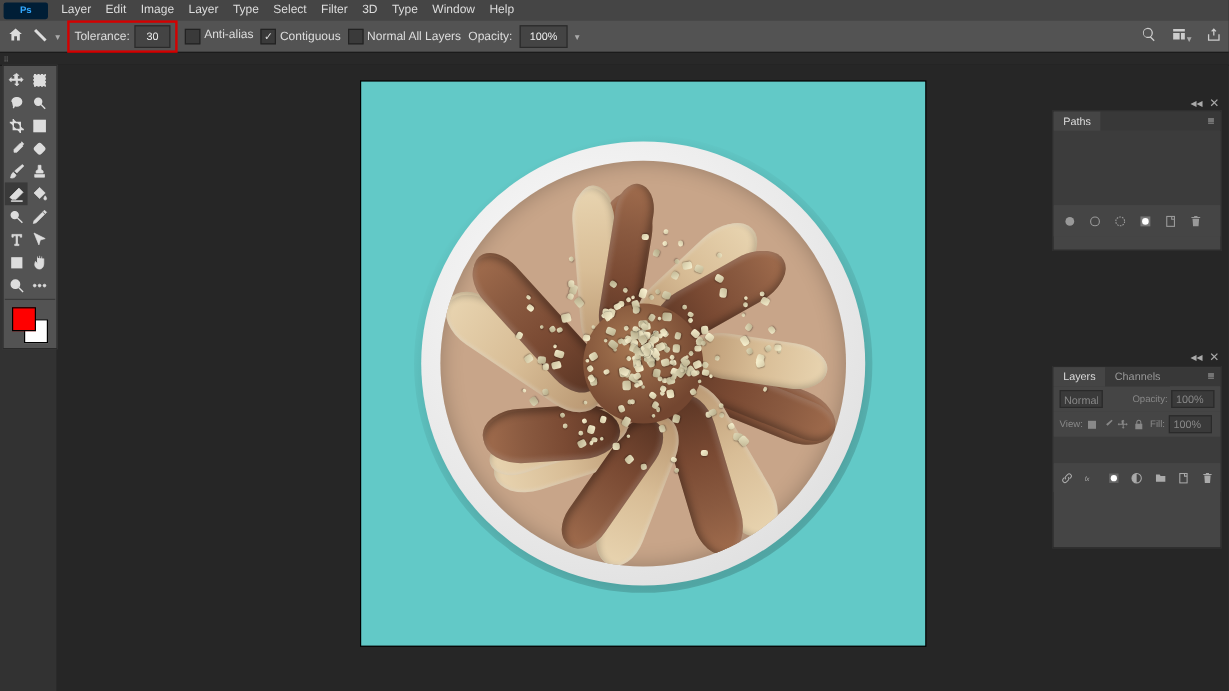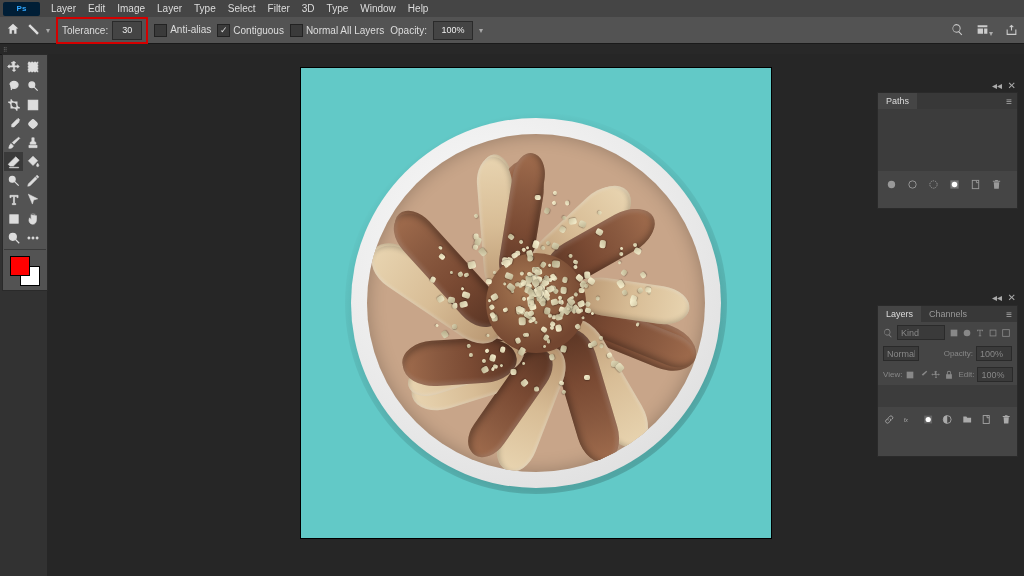--- a/index.html
+++ b/index.html
@@ -586,43 +586,20 @@
   </div>
 
   <div class="panel-ctrl p2">◂◂ &nbsp;✕</div>
   <div class="panel layers">
     <div class="ph">
       <div class="tab">Layers</div>
       <div class="tab" style="background:#383838;color:#999">Channels</div>
       <div class="menu">≡</div>
     </div>
     <div class="row">
-      <svg width="10" height="10" viewBox="0 0 24 24" fill="#888">
-          <path d="M10 2a8 8 0 015.3 13.9l5.4 5.4-1.4 1.4-5.4-5.4A8 8 0 1110 2zm0 2a6 6 0 100 12 6 6 0 000-12z"></path>
-        </svg>
-      <input value="Kind" style="">
-      <div class="mini-icons">
-        <svg viewBox="0 0 24 24">
-            <rect x="4" y="4" width="16" height="16"></rect>
-          </svg>
-        <svg viewBox="0 0 24 24">
-            <circle cx="12" cy="12" r="8"></circle>
-          </svg>
-        <svg viewBox="0 0 24 24">
-            <path d="M5 4h14v4h-2V6h-4v12h2v2H9v-2h2V6H7v2H5z"></path>
-          </svg>
-        <svg viewBox="0 0 24 24">
-            <rect x="5" y="5" width="14" height="14" fill="none" stroke="#888" stroke-width="2"></rect>
-          </svg>
-        <svg viewBox="0 0 24 24">
-            <rect x="4" y="4" width="16" height="16" fill="none" stroke="#888" stroke-width="2"></rect>
-          </svg>
-      </div>
-    </div>
-    <div class="row">
       <div class="half">
           <input value="Normal" style="">
         </div>
       <div class="half">
           <span>Opacity:</span>
           <input value="100%" style="">
         </div>
     </div>
     <div class="row">
       <div class="half">
@@ -636,21 +613,21 @@
             </svg>
           <svg viewBox="0 0 24 24">
               <path d="M12 2l3 3h-2v5h5V8l3 3-3 3v-2h-5v5h2l-3 3-3-3h2v-5H4v2l-3-3 3-3v2h5V5H7z"></path>
             </svg>
           <svg viewBox="0 0 24 24">
               <path d="M7 10V7a5 5 0 0110 0v3h2v11H5V10zm2 0h6V7a3 3 0 00-6 0z"></path>
             </svg>
         </div>
       </div>
       <div class="half">
-          <span>Edit:</span>
+          <span>Fill:</span>
           <input value="100%" style="">
         </div>
     </div>
     <div class="blank"></div>
     <div class="footer">
       <svg viewBox="0 0 24 24">
           <path d="M10 14a4 4 0 010-6l3-3a4 4 0 016 6l-2 2M14 10a4 4 0 010 6l-3 3a4 4 0 01-6-6l2-2" fill="none" stroke="#aaa" stroke-width="2"></path>
         </svg>
       <svg viewBox="0 0 24 24">
           <text x="2" y="17" font-size="12" fill="#aaa" font-style="italic">fx</text>

